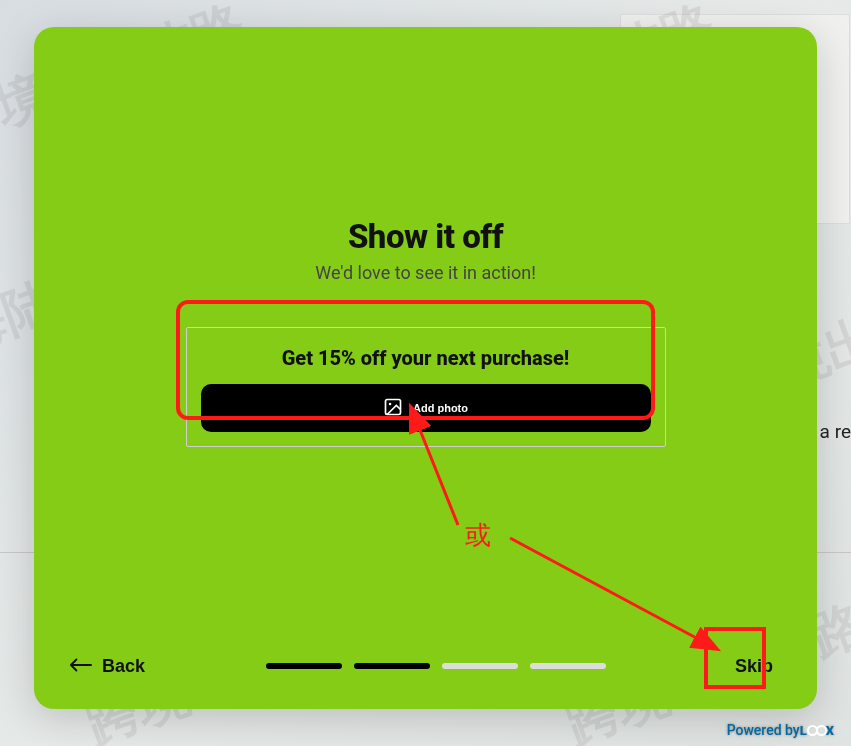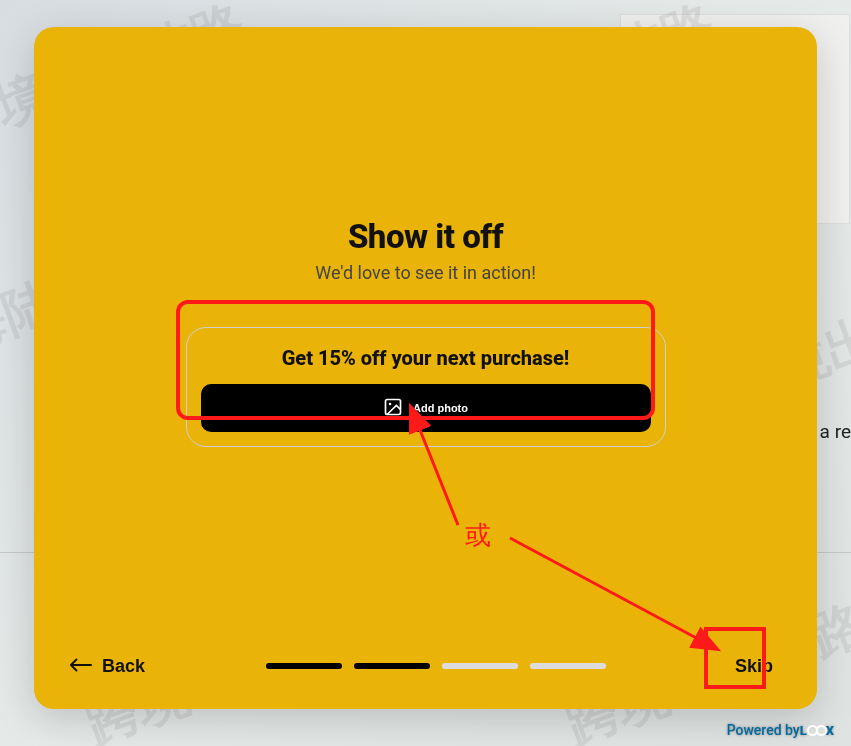--- a/index.html
+++ b/index.html
@@ -7,35 +7,35 @@
   .viewport { position: relative; width: 851px; height: 746px; background: #e8e8e8; }
   .bg { position: absolute; inset: 0; background: linear-gradient(135deg,#d8dde2 0%,#e6eae8 50%,#dfe3e1 100%); }
   .wm { position: absolute; font-size: 52px; font-weight: 700; color: rgba(120,120,120,0.15); transform: rotate(-20deg); white-space: nowrap; pointer-events: none; user-select: none; }
   .bg-strip { position: absolute; left:0; right:0; top:552px; height:1px; background:#c8c8c8; }
   .bg-card { position: absolute; top:14px; left:620px; width:230px; height:210px; background:#f0f0ee; border:1px solid #ddd; }
   .bg-write { position:absolute; top:420px; right:0; font-size:19px; color:#222; }
 
   .modal {
     position: absolute;
     top: 27px; left: 34px; right: 34px; bottom: 37px;
-    background: #eab308;
+    background: #84cc16;
     border-radius: 20px;
     box-shadow: 0 10px 40px rgba(0,0,0,0.18);
     display: flex;
     flex-direction: column;
     padding: 40px 36px 28px 36px;
   }
   .modal-body { flex: 1; display:flex; flex-direction:column; align-items:center; justify-content:flex-start; padding-top:150px; }
   .title { font-size: 33px; font-weight: 800; color:#111; letter-spacing:-0.5px; }
   .subtitle { font-size: 18px; color:#444; margin-top:6px; }
   .offer-box {
     margin-top: 44px;
     width: 480px;
     border: 1px solid #cfcfcf;
-    border-radius: 20px;
+    border-radius: 2px;
     padding: 18px 14px 14px 14px;
     text-align: center;
   }
   .offer-text { font-size: 20px; font-weight: 800; color:#111; margin-bottom:14px; }
   .add-photo-btn {
     width: 100%;
     height: 48px;
     background: #000;
     color: #fff;
     border: none;

